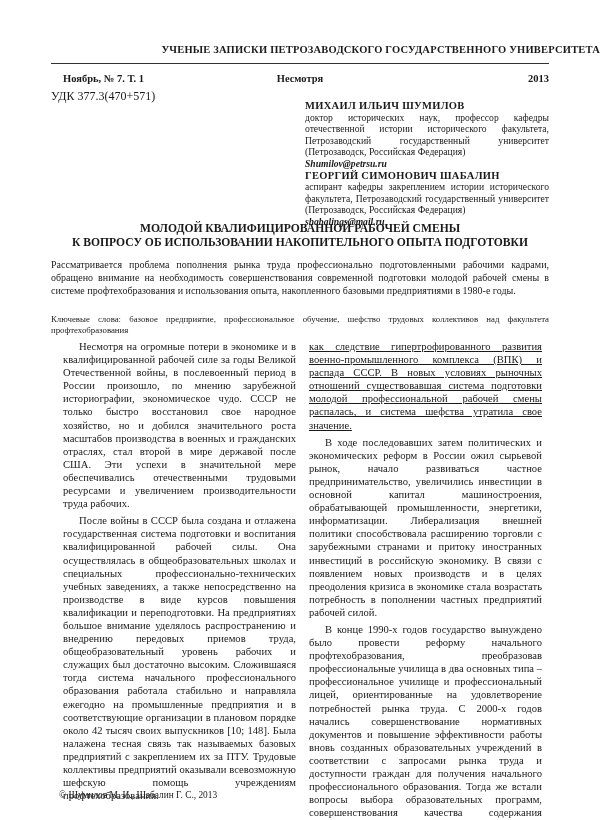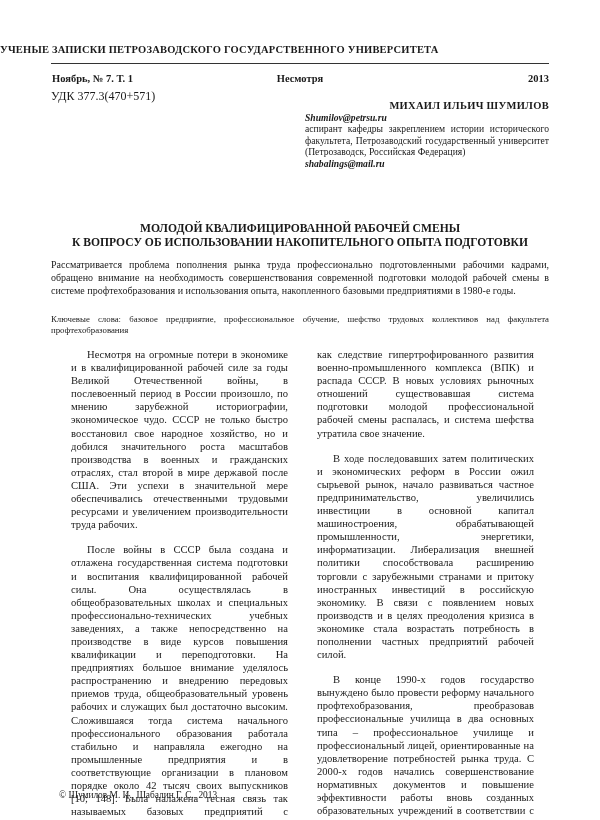--- a/index.html
+++ b/index.html
@@ -1,57 +1,59 @@
 <!DOCTYPE html>
 <html><head>
 <meta charset="utf-8">
 <style>
   html, body { margin: 0; padding: 0; background: #ffffff; }
   body { width: 600px; height: 820px; position: relative; overflow: hidden;
          font-family: "Liberation Serif", serif; color: #1a1a1a; }
-  .journal-title { position: absolute; top: 44px; left: 0; width: 600px; text-align: left;
+  .journal-title { position: absolute; top: 44px; left: 0; width: 600px; text-align: right;
                    font-weight: bold; font-size: 10.5px; letter-spacing: 0.2px; }
   .rule { position: absolute; top: 63px; left: 51px; width: 498px; height: 1px; background: #333; }
   .issue-line { position: absolute; top: 73px; left: 51px; width: 498px; font-weight: bold; font-size: 10.5px; }
-  .issue-line .l { position: absolute; left: 1px; }
+  .issue-line .l { position: absolute; left: 12px; }
   .issue-line .c { position: absolute; left: 0; width: 498px; text-align: center; }
   .issue-line .r { position: absolute; right: 0; }
   .udk { position: absolute; top: 89px; left: 51px; font-size: 12px; }
   .authors { position: absolute; top: 100px; left: 305px; width: 244px; font-size: 9.6px; line-height: 11.6px; }
-  .author-name { text-align: right; font-weight: bold; font-size: 10.5px; letter-spacing: 0.3px; }
+  .author-name { text-align: left; font-weight: bold; font-size: 10.5px; letter-spacing: 0.3px; }
   .author-info { text-align: justify; }
   .author-email { font-style: italic; font-weight: bold; }
   .article-title { position: absolute; top: 222px; left: 51px; width: 498px; text-align: center;
                    font-weight: bold; font-size: 11.6px; line-height: 13.5px; }
   .abstract { position: absolute; top: 258px; left: 51px; width: 498px; font-size: 10px; line-height: 13.2px; text-align: justify; }
   .keywords { position: absolute; top: 314px; left: 51px; width: 498px; font-size: 8.8px; line-height: 10.5px; text-align: justify; }
   .col { position: absolute; top: 336px; width: 241px; font-size: 10.6px; line-height: 13.1px; text-align: justify; }
   .col.left { left: 59px; }
   .col.right { left: 305px; }
-  .col p { margin: 12px; text-indent: 16px; }
-  .col p.cont { text-indent: 0; }
+  .col p { margin: 4px; text-indent: 16px; }
+  .col p.cont { text-indent: 0; text-decoration: underline; }
   .copyright { position: absolute; top: 790px; left: 59px; font-size: 9.4px; }
 </style>
 </head>
 <body>
 
 <div class="journal-title">УЧЕНЫЕ ЗАПИСКИ ПЕТРОЗАВОДСКОГО ГОСУДАРСТВЕННОГО УНИВЕРСИТЕТА</div>
 <div class="rule"></div>
 
 <div class="issue-line">
   <span class="l">Ноябрь, № 7. Т. 1</span>
   <span class="c">Несмотря</span>
   <span class="r">2013</span>
 </div>
 
 <div class="udk">УДК 377.3(470+571)</div>
 
 <div class="authors">
   <div class="author-name">МИХАИЛ ИЛЬИЧ ШУМИЛОВ</div>
+  <div class="author-info">доктор исторических наук, профессор кафедры отечественной истории исторического факультета, Петрозаводский государственный университет (Петрозаводск, Российская Федерация)</div>
   <div class="author-email">Shumilov@petrsu.ru</div>
+  <div class="author-name">ГЕОРГИЙ СИМОНОВИЧ ШАБАЛИН</div>
   <div class="author-info">аспирант кафедры закреплением истории исторического факультета, Петрозаводский государственный университет (Петрозаводск, Российская Федерация)</div>
   <div class="author-email">shabalings@mail.ru</div>
 </div>
 
 <div class="article-title">
   <div>МОЛОДОЙ КВАЛИФИЦИРОВАННОЙ РАБОЧЕЙ СМЕНЫ</div>
   <div>К ВОПРОСУ ОБ ИСПОЛЬЗОВАНИИ НАКОПИТЕЛЬНОГО ОПЫТА ПОДГОТОВКИ</div>
 </div>
 
 <div class="abstract">Рассматривается проблема пополнения рынка труда профессионально подготовленными рабочими кадрами, обращено внимание на необходимость совершенствования современной подготовки молодой рабочей смены в системе профтехобразования и использования опыта, накопленного базовыми предприятиями в 1980-е годы.</div>

